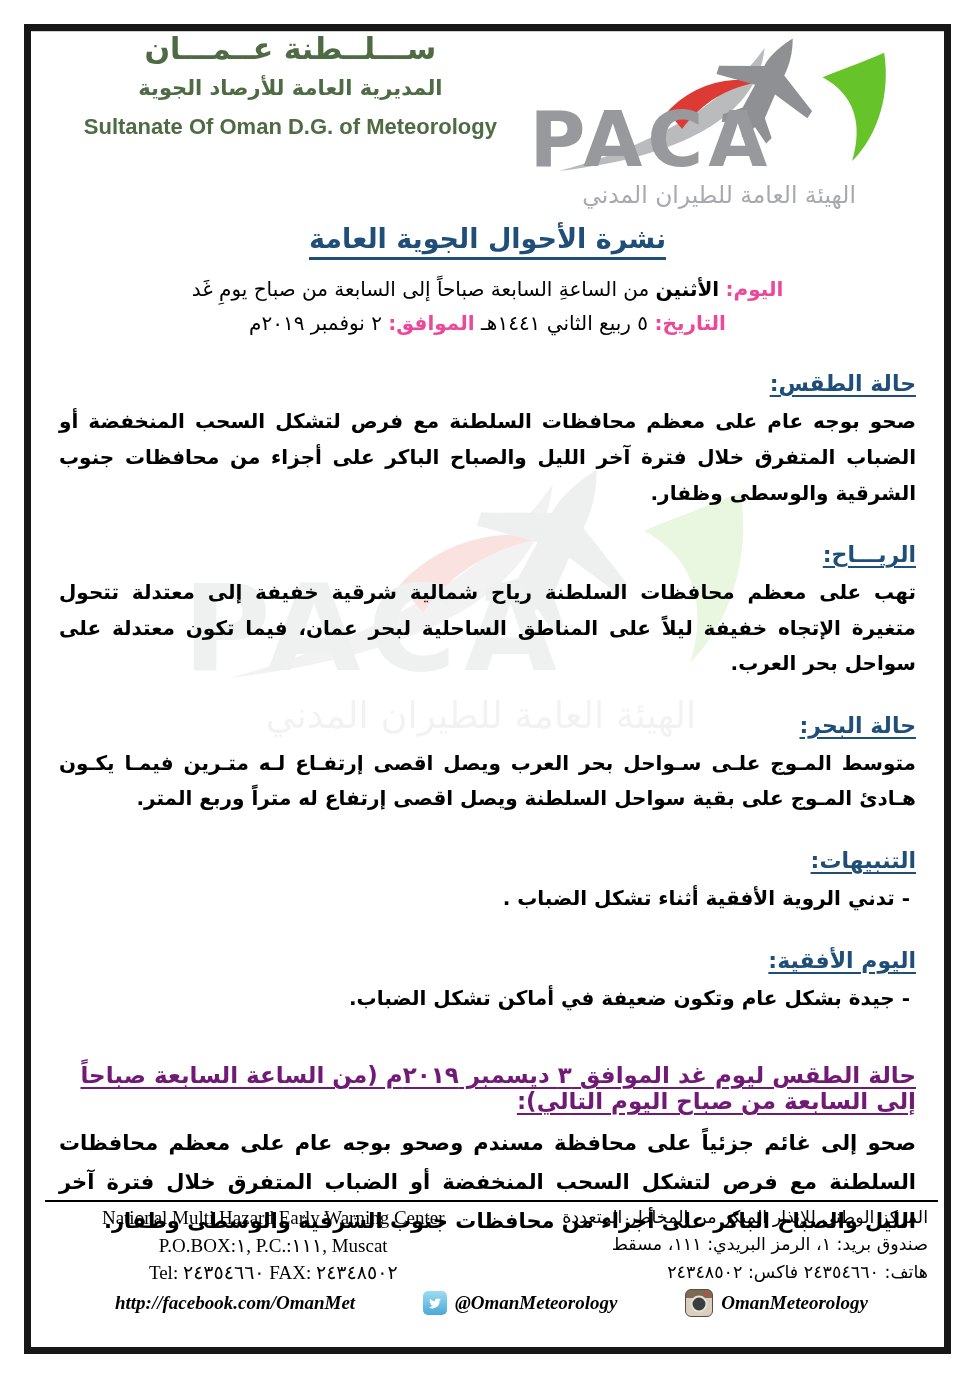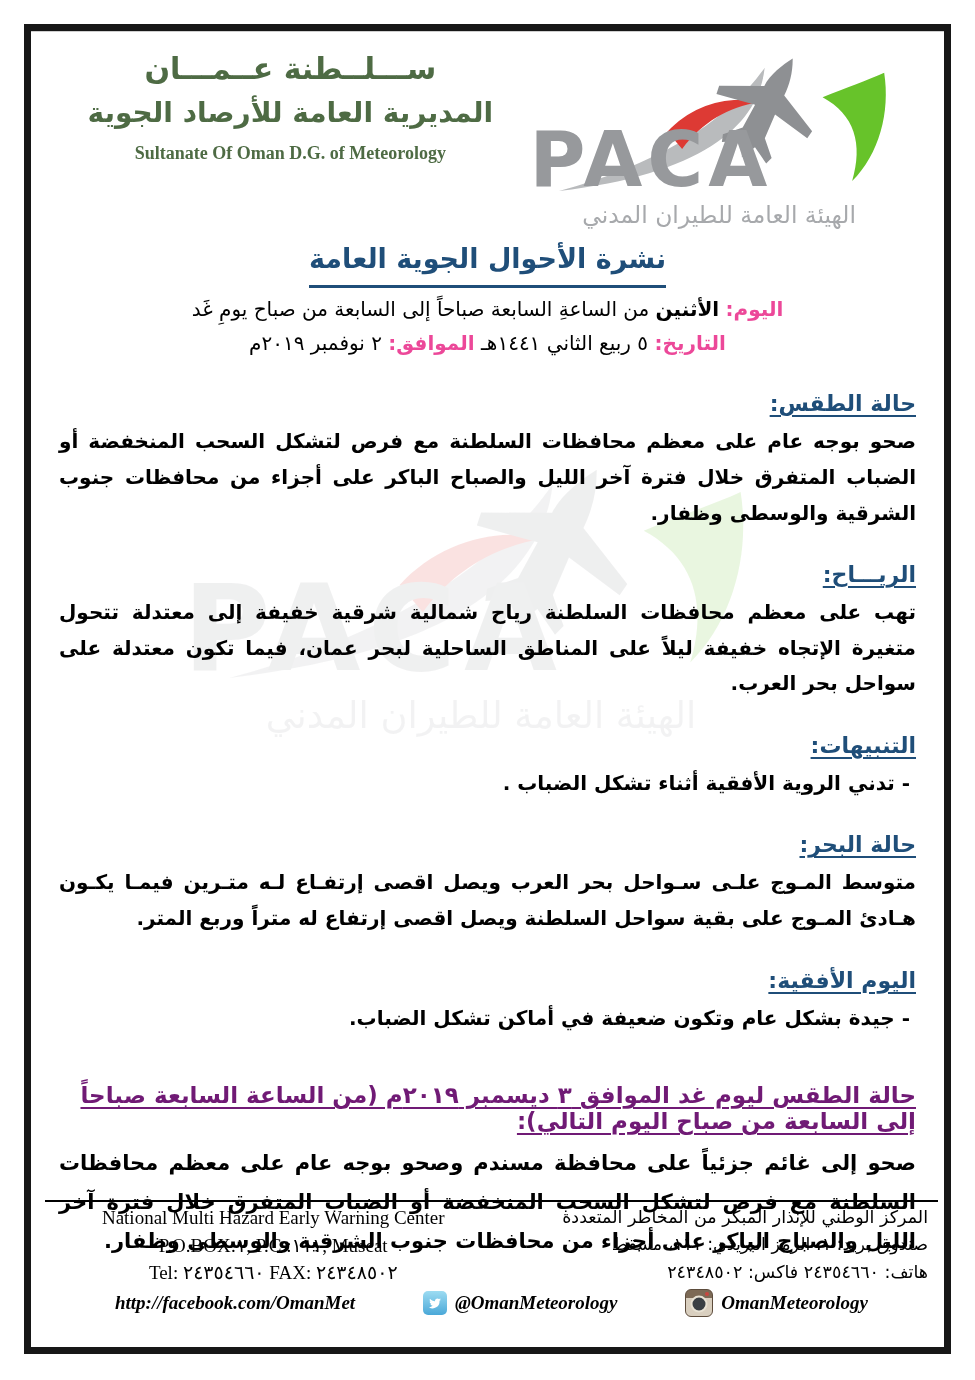--- a/index.html
+++ b/index.html
@@ -12,34 +12,34 @@
     border:7px solid #171717;
   }
   .frame-inner-line{position:absolute;left:0;right:0;top:0;border-top:1px solid #cfcfcf;}
   .content{position:relative;z-index:2;padding:0 28px;}
   
   .watermark{
     position:absolute;z-index:1;left:140px;top:430px;width:620px;opacity:0.14;
     pointer-events:none;
   }
   
-  .header{display:flex;margin-top:20px;justify-content:flex-end;}
+  .header{display:flex;margin-top:0;}
   .org{width:54%;text-align:center;color:#4e6b44;}
   .org-ar1{font-size:30px;font-weight:bold;direction:rtl;}
-  .org-ar2{font-size:28px;font-weight:bold;direction:rtl;margin-top:10px;}
+  .org-ar2{font-size:21px;font-weight:bold;direction:rtl;margin-top:10px;}
   .org-en{
-    font-family:Liberation Serif, serif;
-    font-size:18px;font-weight:bold;margin-top:12px;line-height:1.35;
+    font-family:Liberation Sans, sans-serif;
+    font-size:22px;font-weight:bold;margin-top:12px;line-height:1.35;
   }
   .logo-wrap{width:46%;display:flex;justify-content:center;align-items:flex-start;padding-top:2px;}
   
   .doc-title{
     text-align:center;margin-top:8px;font-size:27px;font-weight:bold;color:#1f4e79;direction:rtl;
   }
-  .doc-title span{border-bottom:3px solid #1f4e79;padding-bottom:11px;}
+  .doc-title span{border-bottom:3px solid #1f4e79;padding-bottom:3px;}
   .dateblock{text-align:center;margin-top:18px;font-size:20px;direction:rtl;line-height:1.7;}
   .lbl-blue{color:#ec4899;font-weight:bold;}
   .b{font-weight:bold;}
   
   .sec{margin-top:31px;direction:rtl;}
   .sec-h{
     font-size:22px;font-weight:bold;color:#1f4e79;text-align:right;
     text-decoration:underline;text-decoration-thickness:2px;text-underline-offset:4px;
   }
   .sec-b{
@@ -140,27 +140,27 @@
       <div class="sec-h">حالة الطقس:</div>
       <div class="sec-b">صحو بوجه عام على معظم محافظات السلطنة مع فرص لتشكل السحب المنخفضة أو الضباب المتفرق خلال فترة آخر الليل والصباح الباكر على أجزاء من محافظات جنوب الشرقية والوسطى وظفار.</div>
     </div>
 
     <div class="sec">
       <div class="sec-h">الريـــاح:</div>
       <div class="sec-b">تهب على معظم محافظات السلطنة رياح شمالية شرقية خفيفة إلى معتدلة تتحول متغيرة الإتجاه خفيفة ليلاً على المناطق الساحلية لبحر عمان، فيما تكون معتدلة على سواحل بحر العرب.</div>
     </div>
 
     <div class="sec">
+      <div class="sec-h">حالة البحر:</div>
+      <div class="sec-b">متوسط المـوج علـى سـواحل بحر العرب ويصل اقصى إرتفـاع لـه متـرين فيمـا يكـون هـادئ المـوج على بقية سواحل السلطنة ويصل اقصى إرتفاع له متراً وربع المتر.</div>
+    </div>
+
+    <div class="sec">
       <div class="sec-h">التنبيهات:</div>
       <div class="sec-b right">- تدني الروية الأفقية أثناء تشكل الضباب .</div>
-    </div>
-
-    <div class="sec">
-      <div class="sec-h">حالة البحر:</div>
-      <div class="sec-b">متوسط المـوج علـى سـواحل بحر العرب ويصل اقصى إرتفـاع لـه متـرين فيمـا يكـون هـادئ المـوج على بقية سواحل السلطنة ويصل اقصى إرتفاع له متراً وربع المتر.</div>
     </div>
 
     <div class="sec">
       <div class="sec-h">اليوم الأفقية:</div>
       <div class="sec-b right">-  جيدة بشكل عام وتكون ضعيفة في أماكن تشكل الضباب.</div>
     </div>
 
     <div class="gap-lg"></div>
 
     <div>

